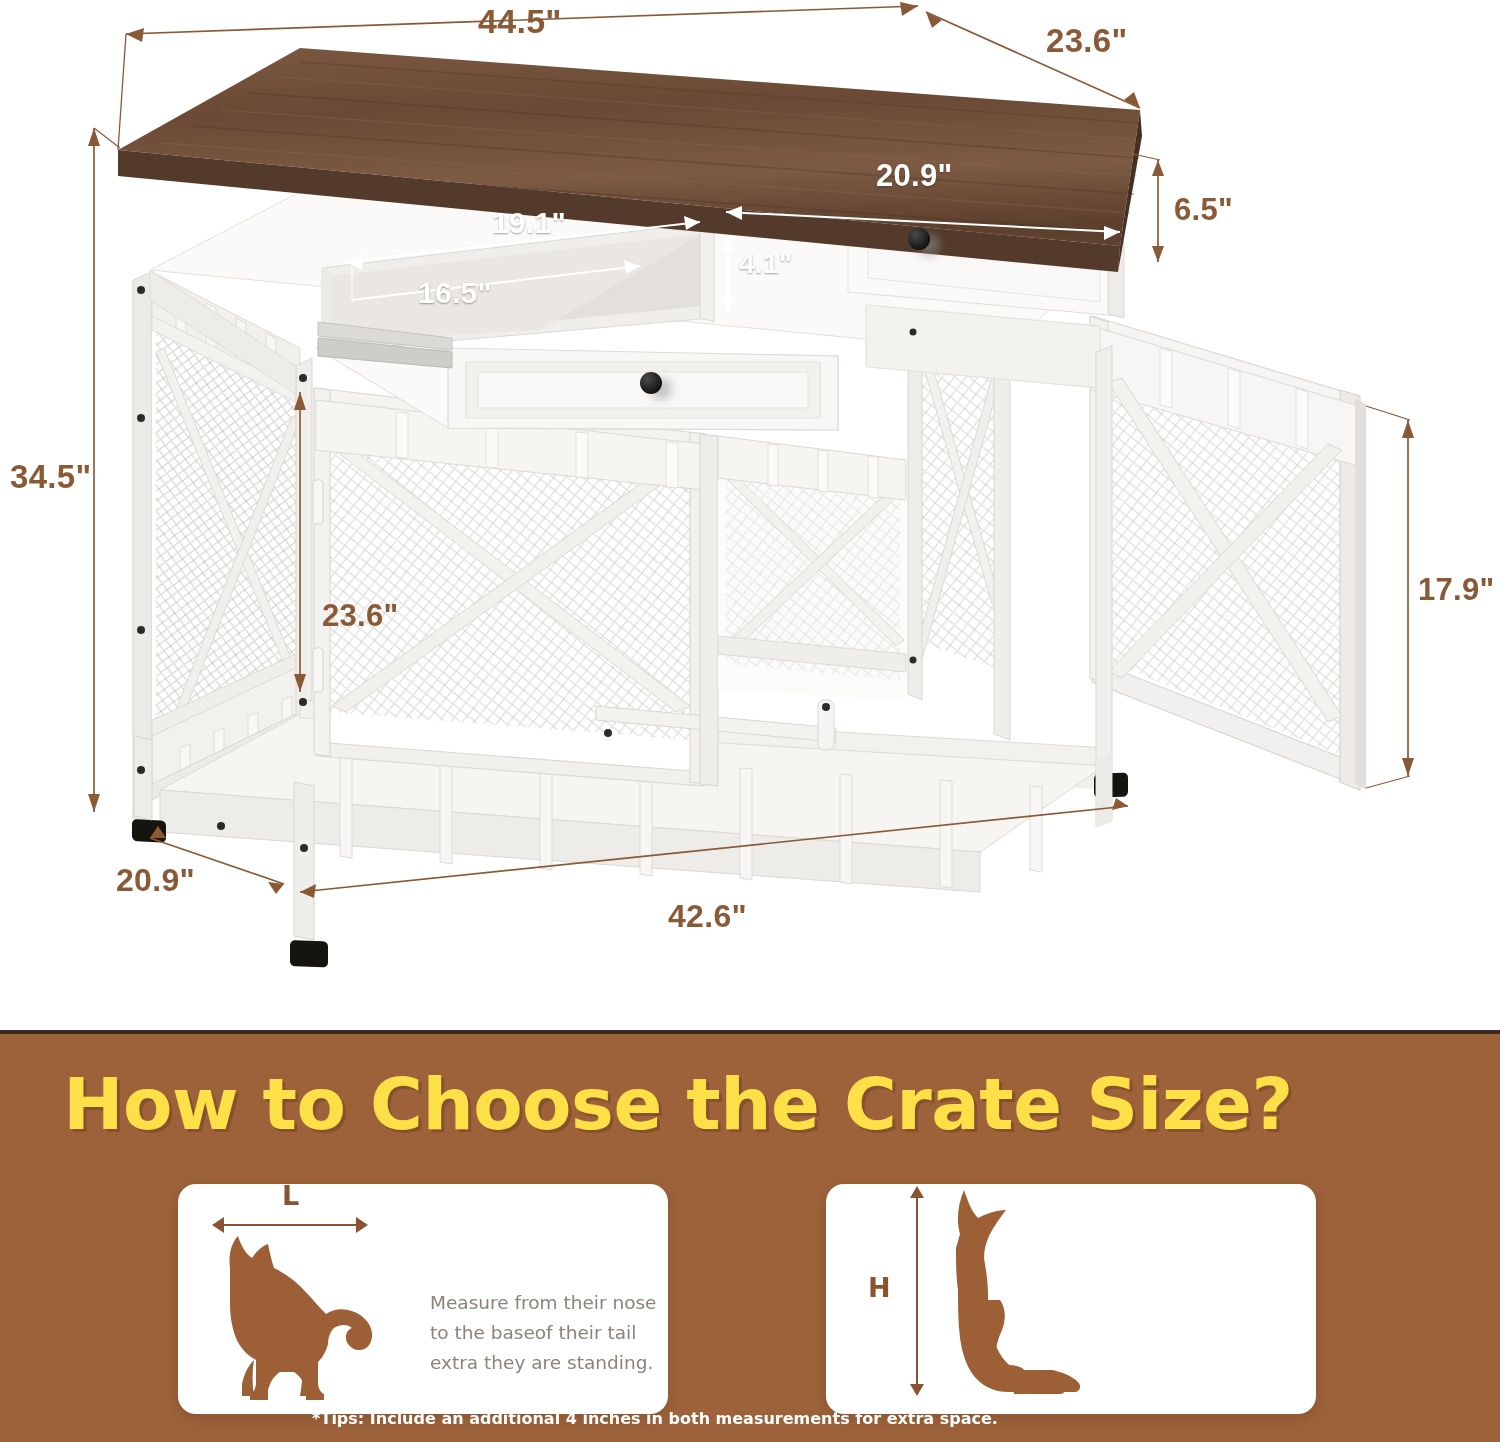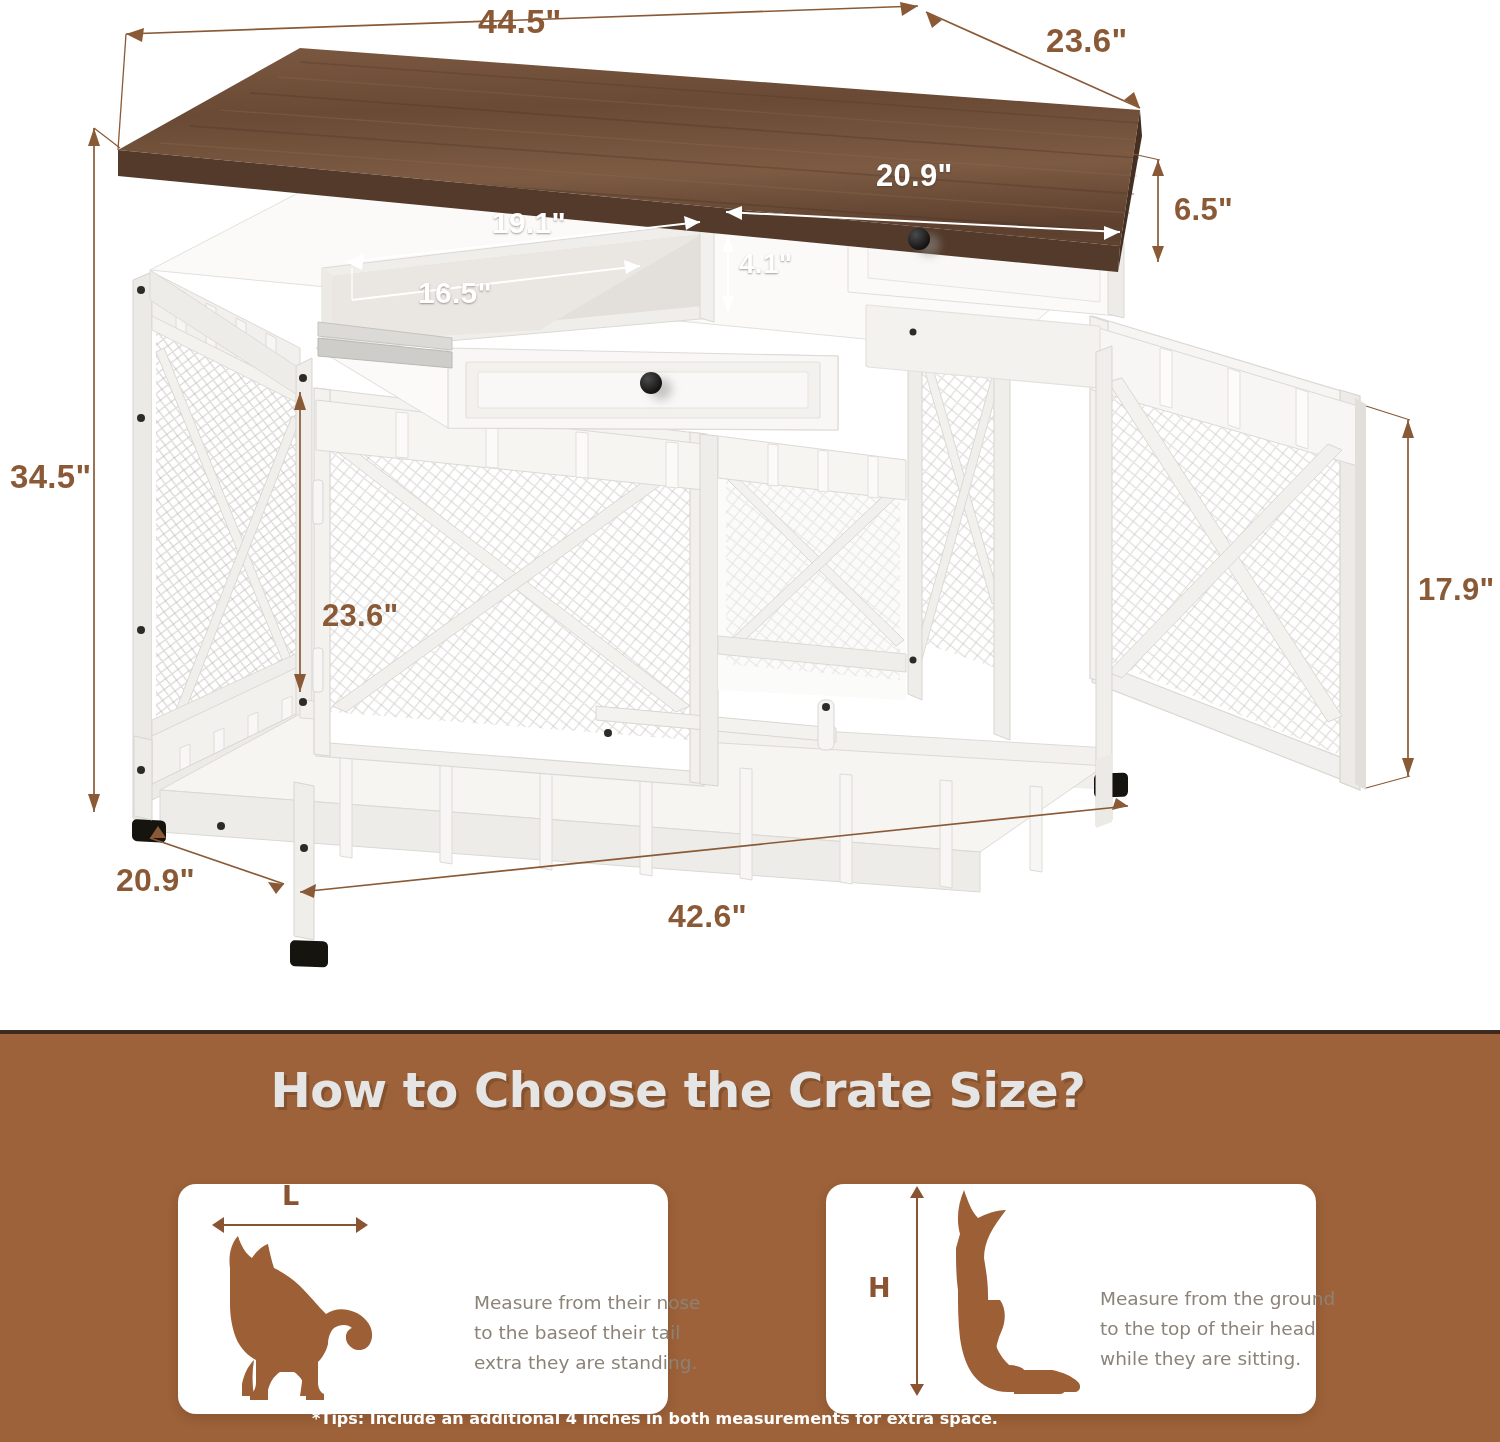--- a/index.html
+++ b/index.html
@@ -47,22 +47,22 @@
   #guide-panel {
     position: absolute; left: 0; top: 1030px;
     width: 1500px; height: 412px;
     background: #9d6239;
     border-top: 4px solid #3b2a1d;
     overflow: hidden;
   }
   #guide-title {
     position: absolute; top: 28px; left: 0; width: 1356px;
     text-align: center;
-    color: #e5e5e5;
-    font-size: 48px;
+    color: #fde047;
+    font-size: 72px;
     font-weight: 700;
     letter-spacing: -0.5px;
     text-shadow: 3px 3px 0 rgba(90,55,30,.35);
     font-family: "DejaVu Sans", sans-serif;
   }
   .step-card {
     position: absolute;
     top: 150px;
     height: 230px;
     background: #ffffff;
@@ -78,21 +78,20 @@
     font-size: 31px;
     font-weight: 700;
     font-family: "DejaVu Sans", sans-serif;
   }
   .step-body {
     position: absolute;
     color: #8c8378;
     font-size: 18.5px;
     line-height: 1.62;
     font-family: "DejaVu Sans", sans-serif;
-    margin-left: 44px;
   }
   .measure-letter {
     position: absolute;
     color: #8a5331;
     font-size: 27px;
     font-weight: 600;
     font-family: "DejaVu Sans", sans-serif;
   }
   .m-arrow { position: absolute; background: #8a5331; }
   .m-ah { position: absolute; width: 0; height: 0; border-style: solid; }
@@ -490,21 +489,16 @@
         C36,134 36,118 36,102
         C34,88 34,72 34,60 Z"></path>
       <path fill="#9d5f35" d="
         M66,112 C58,126 54,142 54,158 C54,172 58,184 66,192
         C74,198 86,200 96,196 C104,192 106,184 100,180
         C92,176 82,176 74,180 C72,168 74,154 80,142
         C84,132 84,120 78,112 Z"></path>
       <path fill="#9d5f35" d="M92,190 C108,190 124,192 138,198 C144,200 144,206 138,206 L92,206 Z"></path>
     </svg>
 
-    <div class="step-body" style="left:230px; top:100px; width:240px;">
-      <div>Measure from the ground</div>
-      <div>to the top of their head</div>
-      <div>while they are sitting.</div>
-    </div>
   </div>
 
   <div id="tips-line">*Tips: Include an additional 4 inches in both measurements for extra space.</div>
 </div>
 
 </body></html>

